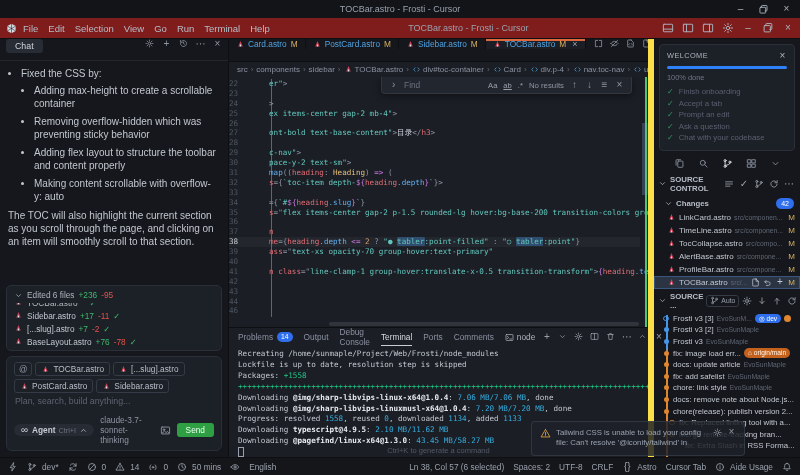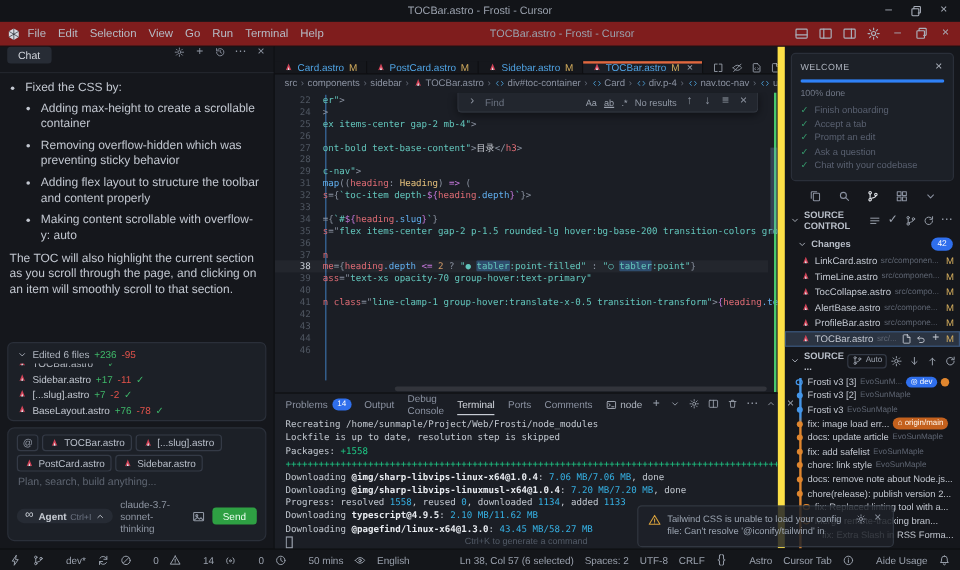--- a/index.html
+++ b/index.html
@@ -46,39 +46,39 @@
   .chip{display:inline-flex;align-items:center;gap:3px;border:1px solid #343a46;border-radius:3px;padding:0 5px;
         font-size:8.3px;line-height:12px;color:#b9bfca}
   .placeholder{color:#5d6470;font-size:8.8px;margin:3px 0 9px 1px}
   .input-foot{display:flex;align-items:center;gap:6px;font-size:8.3px;color:#8f96a3}
   .agent-pill{display:inline-flex;align-items:center;gap:3px;background:#262b34;border-radius:8px;padding:1px 6px;color:#c6cbd3}
   .kbd{color:#6b7280;font-size:7.3px}
   .send-btn{background:#2ea043;color:#eafff0;border:none;border-radius:3px;font-size:8.3px;padding:2px 9px;font-family:inherit}
   .if-right{margin-left:auto;display:flex;gap:6px;align-items:center}
   
   .editor{flex:1;display:flex;flex-direction:column;min-width:0;background:#1b1e25}
-  .tabbar{height:22px;flex:none;background:#15171c;display:flex;align-items:flex-end;border-bottom:1px solid #0e0f12}
+  .tabbar{height:22px;flex:none;background:#15171c;display:flex;align-items:flex-start;border-bottom:1px solid #0e0f12}
   .tabs{display:flex}
   .tab{display:flex;align-items:center;gap:3px;padding:0 7px;font-size:8.3px;background:#15171c;
        border-right:1px solid #0e0f12;position:relative;white-space:nowrap}
   .tab .tname{color:#4fa3e3}
   .tab .tmod{color:#d8b05e;margin-left:1px}
   .tab.active{background:#1b1e25}
   .tab.active::before{content:'';position:absolute;top:0;left:0;right:0;height:1.5px;background:#e0683f}
   .tclose{color:#9aa1ad;margin-left:3px;font-size:9px}
   .tab-actions{margin-left:auto;display:flex;align-items:center;gap:7px;padding:0 8px;color:#9aa1ad}
   .crumbs{height:15px;flex:none;display:flex;align-items:center;gap:3px;padding:0 8px;font-size:8px;color:#8a91a0;
           white-space:nowrap;overflow:hidden}
   .crumb{display:inline-flex;align-items:center;gap:2px}
   .crumb-sep{color:#5f6673}
   .sym{color:#4d9fd6}
   .code-wrap{flex:1;min-height:0;position:relative;overflow:hidden;font-family:"DejaVu Sans Mono",monospace;font-size:7.6px}
   .code-lines{position:absolute;top:2px;left:0;right:8px}
   .cl{display:flex;height:9.9px;line-height:9.9px;white-space:pre}
-  .ln{width:30px;text-align:right;color:#4e5560;flex:none;padding-right:10px}
+  .ln{width:30px;color:#4e5560;flex:none;padding-right:10px}
   .cl.cur{background:rgba(255,255,255,.04)}
   .cl.cur .ln{color:#c6cbd3}
   .lc{white-space:pre}
   .cs{color:#62c5bb}.cp{color:#8b93a1}.cr{color:#e06c75}.cb{color:#61afef}
   .cy{color:#e5c07b}.cv{color:#c678dd}.co{color:#d19a66}.cw{color:#d5d9e0}
   .csel{background:#2f4d6e;border-radius:1px}
   .iguide{position:absolute;left:42px;top:2px;bottom:10px;width:1px;background:#3a6ea5}
   .ovr-green{position:absolute;right:1px;top:0;bottom:0;width:2.5px;background:#47c76d}
   .vthumb{position:absolute;right:0;width:6px;top:46px;height:72px;background:rgba(121,160,210,.28)}
   .hscroll{position:absolute;bottom:1px;left:100px;width:310px;height:4px;background:rgba(255,255,255,.10);border-radius:2px}
@@ -138,21 +138,21 @@
   .g-msg{overflow:hidden;text-overflow:ellipsis}
   .g-author{color:#5f6673;font-size:6.8px;overflow:hidden;text-overflow:ellipsis}
   .g-badge{border-radius:6px;padding:0 4px;font-size:6.6px;line-height:9.5px;flex:none;display:inline-flex;gap:2px;align-items:center}
   .g-badge.blue{background:#2f6fed;color:#fff}
   .g-badge.orange{background:#c4611d;color:#fff7ec}
   .odot{width:7px;height:7px;border-radius:50%;background:#e0862e;flex:none}
   
   .statusbar{height:17px;flex:none;background:#14161a;border-top:1px solid #0e0f12;display:flex;align-items:center;
              padding:0 8px;font-size:8.3px;color:#9aa1ad;justify-content:space-between}
   .sb-group{display:flex;gap:9px;align-items:center;white-space:nowrap}
-  .sbi{display:inline-flex;align-items:center;gap:18px}
+  .sbi{display:inline-flex;align-items:center;gap:5px}
   .sbi .ic{width:10px;height:10px}
   
   .toast{position:absolute;right:55px;bottom:19px;width:196px;background:rgba(30,33,40,.84);border:1px solid rgba(70,77,90,.5);
          border-radius:4px;padding:6px 8px;font-size:7.8px;color:#9aa3b0;z-index:9;display:flex;gap:5px;line-height:1.35}
   .toast .warn{color:#d9a13c}
   .toast-text{max-height:22px;overflow:hidden}
   .toast-acts{display:flex;gap:5px;color:#8f96a3;align-items:flex-start}
 </style>
 </head>
 <body>
@@ -517,26 +517,28 @@
         <span class="tog" id="tog2">.*</span>
         <span class="res">No results</span>
         <span class="ic txt sm">↑</span>
         <span class="ic txt sm">↓</span>
         <span class="ic txt sm">≡</span>
         <span class="ic txt sm">×</span>
       </div>
       <span class="iguide"></span>
       <div class="code-lines" id="code">
           <div class="cl"><span class="ln">22</span><span class="lc"><span class="cs">er"</span><span class="cp">&gt;</span></span></div>
+          <div class="cl"><span class="ln">23</span><span class="lc"></span></div>
           <div class="cl"><span class="ln">24</span><span class="lc"><span class="cp">&gt;</span></span></div>
           <div class="cl"><span class="ln">25</span><span class="lc"><span class="cs">ex items-center gap-2 mb-4"</span><span class="cp">&gt;</span></span></div>
           <div class="cl"><span class="ln">26</span><span class="lc"></span></div>
           <div class="cl"><span class="ln">27</span><span class="lc"><span class="cs">ont-bold text-base-content"</span><span class="cp">&gt;</span><span class="cw">目录</span><span class="cp">&lt;/</span><span class="cr">h3</span><span class="cp">&gt;</span></span></div>
           <div class="cl"><span class="ln">28</span><span class="lc"></span></div>
           <div class="cl"><span class="ln">29</span><span class="lc"><span class="cs">c-nav"</span><span class="cp">&gt;</span></span></div>
+          <div class="cl"><span class="ln">30</span><span class="lc"><span class="cs">pace-y-2 text-sm"</span><span class="cp">&gt;</span></span></div>
           <div class="cl"><span class="ln">31</span><span class="lc"><span class="cb">map</span><span class="cp">((</span><span class="cr">heading</span><span class="cp">: </span><span class="cy">Heading</span><span class="cp">)</span><span class="cv"> =&gt;</span><span class="cp"> (</span></span></div>
           <div class="cl"><span class="ln">32</span><span class="lc"><span class="cr">s</span><span class="cp">={</span><span class="cs">`toc-item depth-</span><span class="cv">${</span><span class="cr">heading</span><span class="cb">.depth</span><span class="cv">}</span><span class="cs">`</span><span class="cp">}&gt;</span></span></div>
           <div class="cl"><span class="ln">33</span><span class="lc"></span></div>
           <div class="cl"><span class="ln">34</span><span class="lc"><span class="cp">={</span><span class="cs">`#</span><span class="cv">${</span><span class="cr">heading</span><span class="cb">.slug</span><span class="cv">}</span><span class="cs">`</span><span class="cp">}</span></span></div>
           <div class="cl"><span class="ln">35</span><span class="lc"><span class="cr">s</span><span class="cp">="</span><span class="cs">flex items-center gap-2 p-1.5 rounded-lg hover:bg-base-200 transition-colors group</span></span></div>
           <div class="cl"><span class="ln">36</span><span class="lc"></span></div>
           <div class="cl"><span class="ln">37</span><span class="lc"><span class="cr">n</span></span></div>
           <div class="cl cur"><span class="ln">38</span><span class="lc"><span class="cr">me</span><span class="cp">={</span><span class="cr">heading</span><span class="cb">.depth</span><span class="cv"> &lt;= </span><span class="co">2</span><span class="cp"> ? </span><span class="cs">"● </span><span class="cs csel">tabler</span><span class="cs">:point-filled"</span><span class="cp"> : </span><span class="cs">"○ </span><span class="cs csel">tabler</span><span class="cs">:point"</span><span class="cp">}</span></span></div>
           <div class="cl"><span class="ln">39</span><span class="lc"><span class="cr">ass</span><span class="cp">="</span><span class="cs">text-xs opacity-70 group-hover:text-primary"</span></span></div>
           <div class="cl"><span class="ln">40</span><span class="lc"></span></div>

